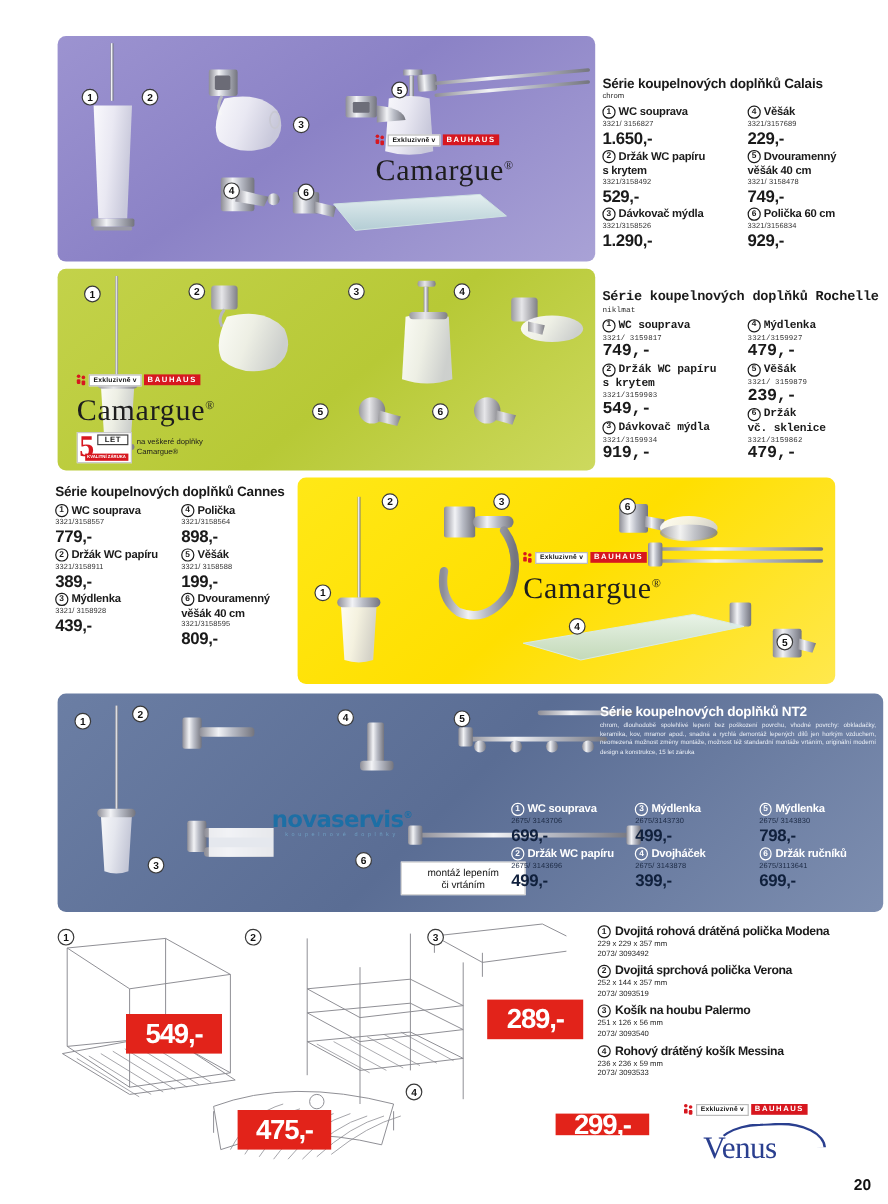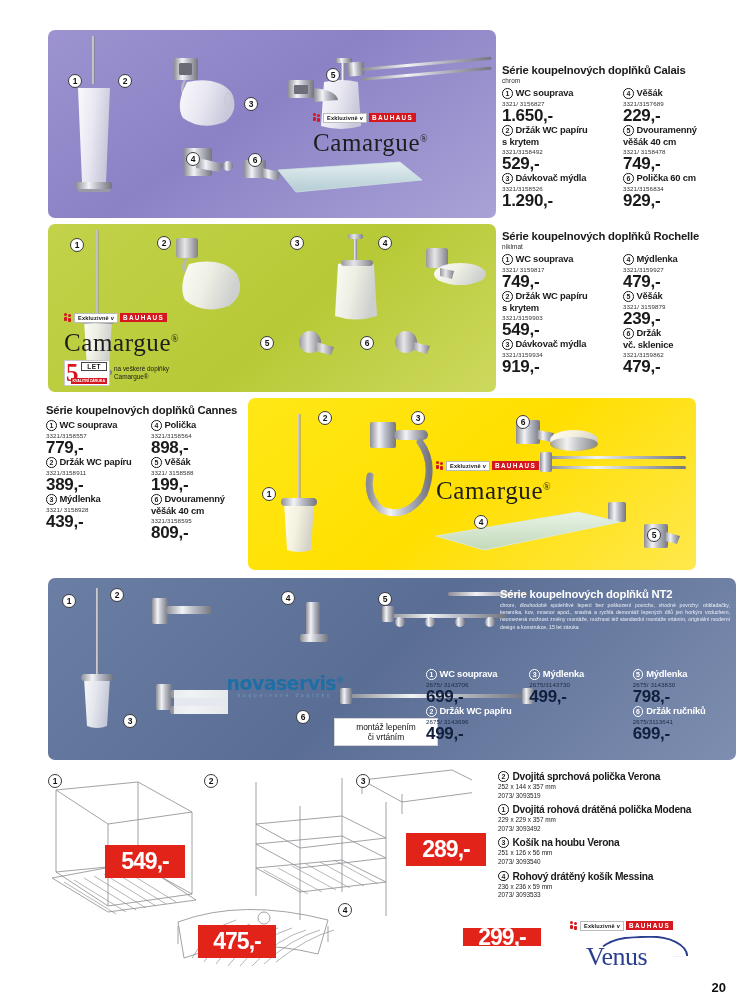--- a/index.html
+++ b/index.html
@@ -39,21 +39,21 @@
   .item-head { display:flex; align-items:flex-start; gap:3px; font-size:9.4px; font-weight:bold; line-height:12px; letter-spacing:-0.2px;}
   .num {
     display:inline-block; flex:0 0 auto;
     width:10.5px; height:10.5px; line-height:9.5px;
     border:1px solid #1a1a1a; border-radius:50%;
     font-size:7px; text-align:center; font-weight:bold;
     margin-top:1px;
   }
   .item-head2 { font-size:9.4px; font-weight:bold; line-height:11px; letter-spacing:-0.2px;}
   .sku { font-size:6.2px; color:#333; line-height:9px; letter-spacing:0.1px;}
-  .price { font-size:17px; font-weight:bold; line-height:15px; letter-spacing:-0.3px;}
+  .price { font-size:14px; font-weight:bold; line-height:15px; letter-spacing:-0.3px;}
 
   
   .exkl { display:inline-flex; align-items:center; gap:2px; }
   .exkl .lbl {
     background:#ffffff; color:#111; font-size:5.6px; font-weight:bold;
     padding:1px 3px; border:0.5px solid #bbb; letter-spacing:0.2px;
   }
   .exkl .bh {
     background:#d7171f; color:#fff; font-size:6.4px; font-weight:bold;
     padding:1px 3px; letter-spacing:1.3px;
@@ -333,21 +333,21 @@
           <div class="war-rib">KVALITNÍ ZÁRUKA</div>
         </div>
         <div class="war-txt">
           <div>na veškeré doplňky</div>
           <div>Camargue®</div>
         </div>
       </div>
     </div>
   </div>
 
-  <div style="position:absolute; left:502px; top:230px; width:232px;">
+  <div style="position:absolute; left:502px; top:242px; width:232px;font-family:Liberation Mono, monospace;">
     <div class="series-title">Série koupelnových doplňků Rochelle</div>
     <div class="series-sub">niklmat</div>
     <div class="items">
       <div class="col">
         <div class="item">
           <div class="item-head">
               <span class="num">1</span>
               <span>WC souprava</span>
             </div>
           <div class="sku">3321/ 3159817</div>
@@ -589,20 +589,28 @@
         </div>
       </div>
       <div style="width:33.3%">
         <div class="item">
           <div class="item-head" style="color:#fff">
               <span class="num" style="border-color:#fff">3</span>
               <span>Mýdlenka</span>
             </div>
           <div class="sku" style="color:#1c2a44">2675/3143730</div>
           <div class="price" style="color:#10203c">499,-</div>
+        </div>
+        <div class="item">
+          <div class="item-head" style="color:#fff">
+              <span class="num" style="border-color:#fff">4</span>
+              <span>Dvojháček</span>
+            </div>
+          <div class="sku" style="color:#1c2a44">2675/ 3143878</div>
+          <div class="price" style="color:#10203c">399,-</div>
         </div>
       </div>
       <div style="width:33.3%">
         <div class="item">
           <div class="item-head" style="color:#fff">
               <span class="num" style="border-color:#fff">5</span>
               <span>Mýdlenka</span>
             </div>
           <div class="sku" style="color:#1c2a44">2675/ 3143830</div>
           <div class="price" style="color:#10203c">798,-</div>
@@ -684,38 +692,38 @@
   <div class="tag" style="left:406px; top:833px; width:80px; height:33px; font-size:23px;">
       <span>289,-</span>
     </div>
   <div class="tag" style="left:463px; top:928px; width:78px; height:18px; font-size:23px;">
       <span>299,-</span>
     </div>
 
   <div style="position:absolute; left:498px; top:770px; width:238px;">
     <div class="blist-item">
       <div class="blist-head">
+          <span class="num">1</span>
+          <span>Dvojitá rohová drátěná polička Modena</span>
+        </div>
+      <div class="blist-dim">229 x 229 x 357 mm</div>
+      <div class="blist-sku">2073/ 3093492</div>
+    </div>
+    <div class="blist-item">
+      <div class="blist-head">
           <span class="num">2</span>
           <span>Dvojitá sprchová polička Verona</span>
         </div>
       <div class="blist-dim">252 x 144 x 357 mm</div>
       <div class="blist-sku">2073/ 3093519</div>
-    </div>
-    <div class="blist-item">
-      <div class="blist-head">
-          <span class="num">1</span>
-          <span>Dvojitá rohová drátěná polička Modena</span>
-        </div>
-      <div class="blist-dim">229 x 229 x 357 mm</div>
-      <div class="blist-sku">2073/ 3093492</div>
     </div>
     <div class="blist-item">
       <div class="blist-head">
           <span class="num">3</span>
-          <span>Košík na houbu Verona</span>
+          <span>Košík na houbu Palermo</span>
         </div>
       <div class="blist-dim">251 x 126 x 56 mm</div>
       <div class="blist-sku">2073/ 3093540</div>
     </div>
     <div class="blist-item">
       <div class="blist-head">
           <span class="num">4</span>
           <span>Rohový drátěný košík Messina</span>
         </div>
       <div class="blist-dim">236 x 236 x 59 mm</div>

